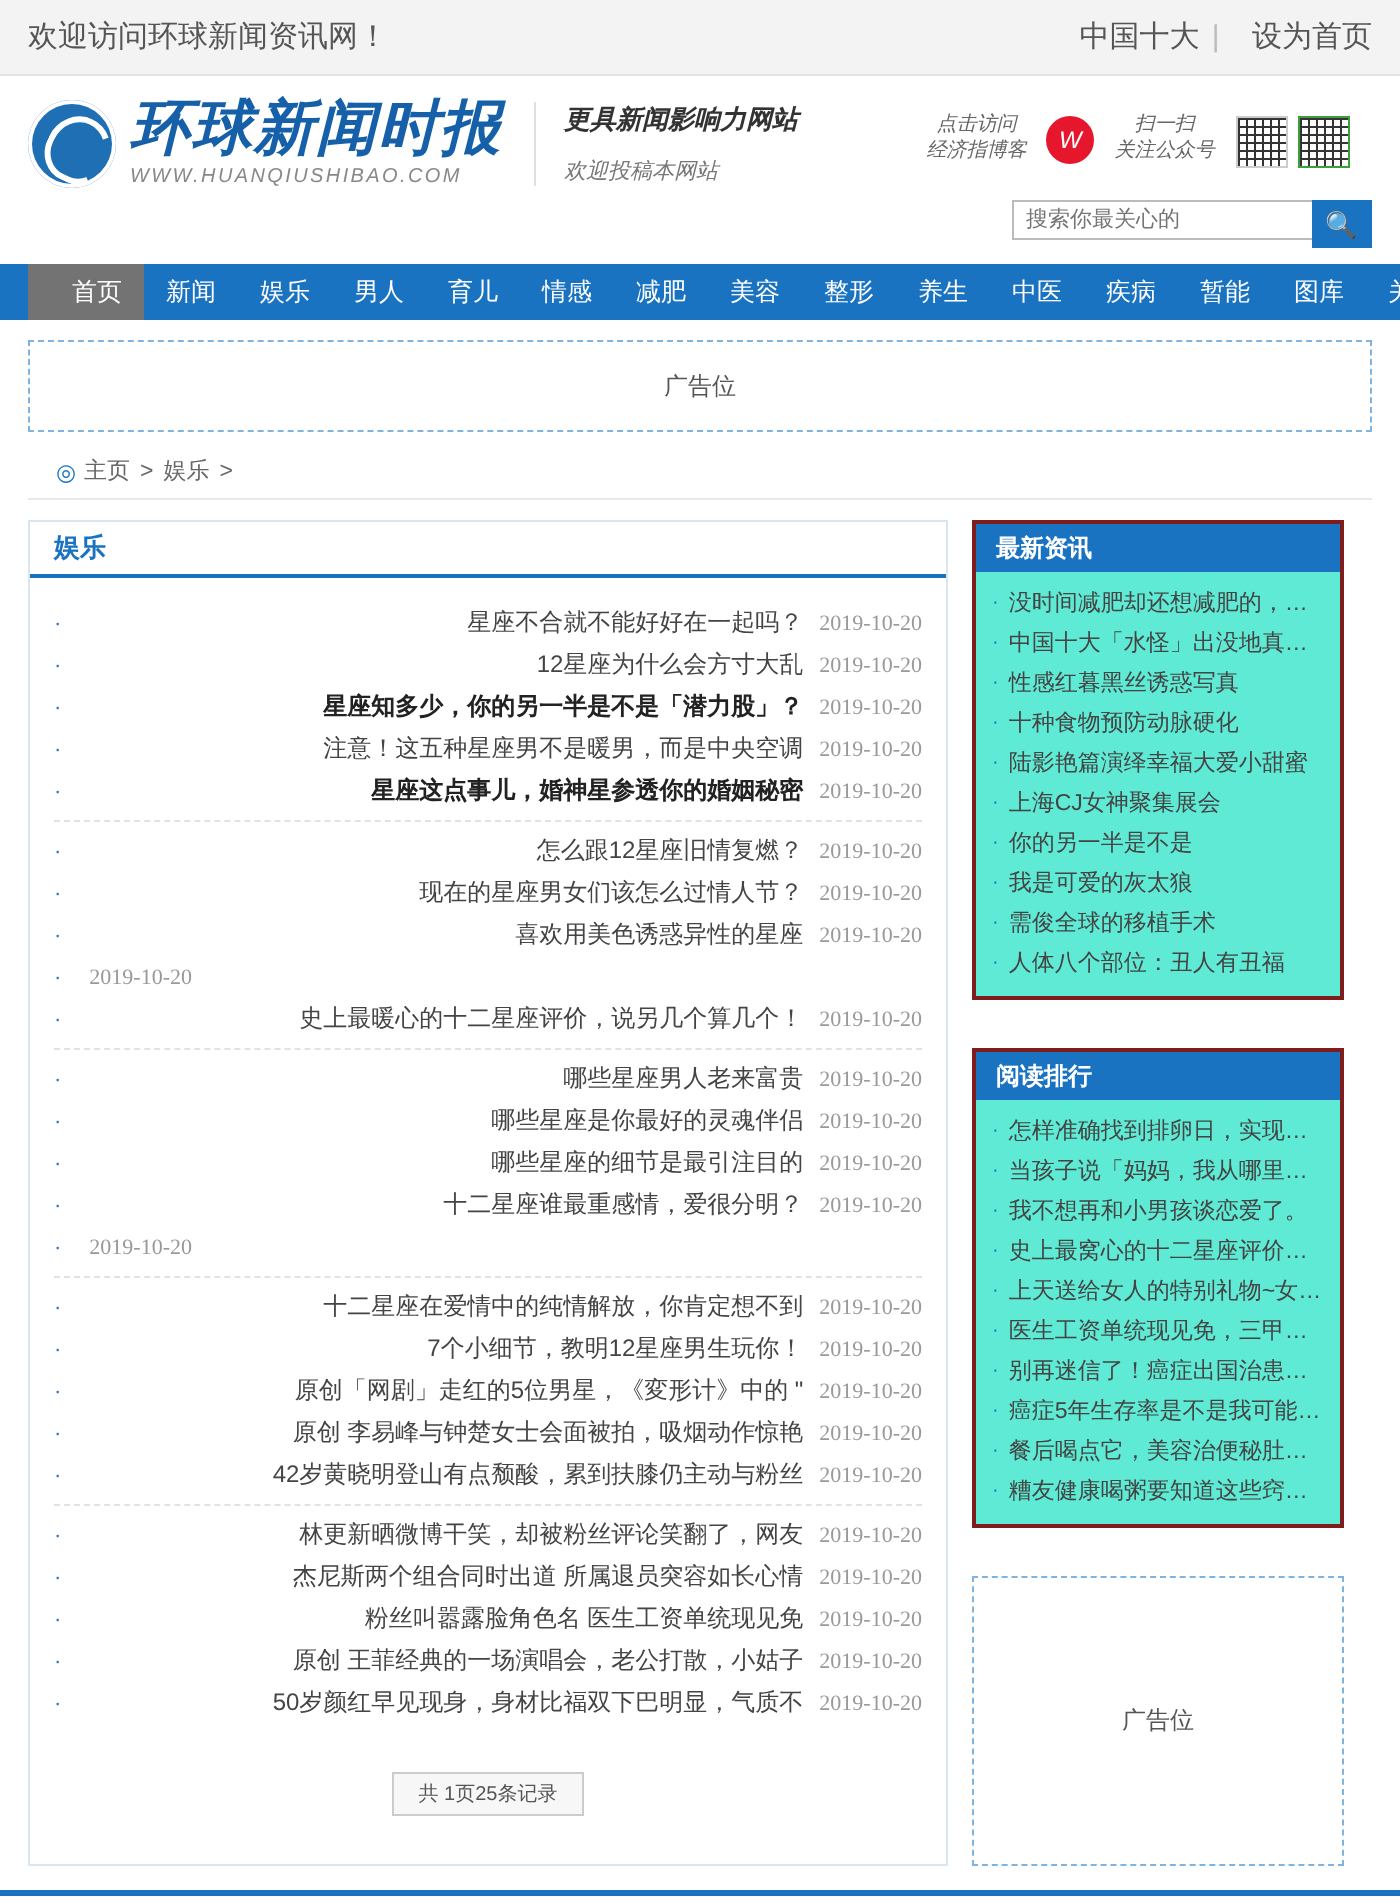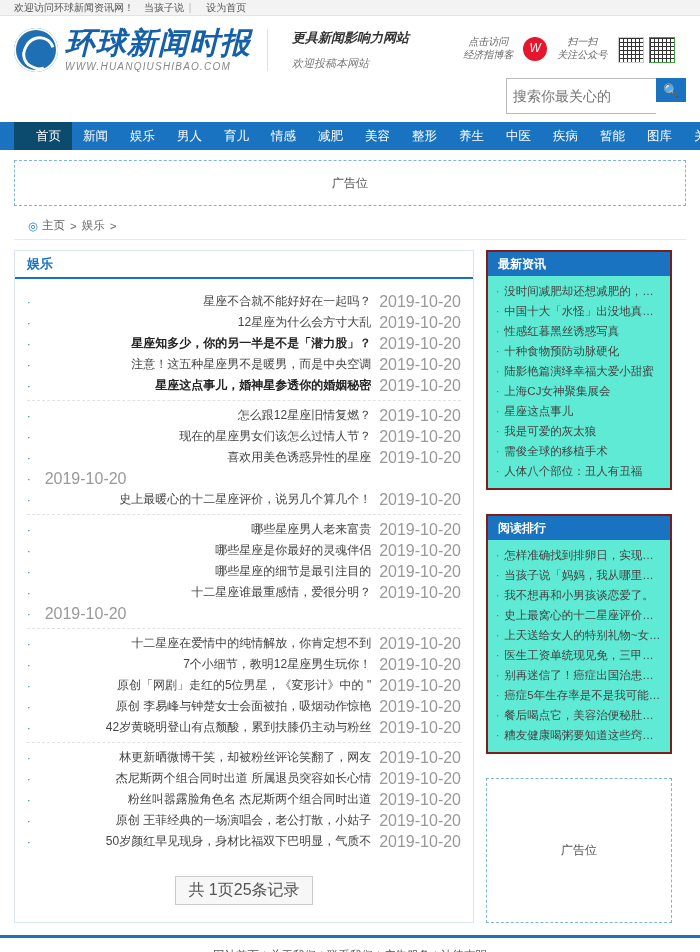--- a/index.html
+++ b/index.html
@@ -9,23 +9,23 @@
     background:#fff;
     font-family:"Liberation Sans", sans-serif;
     font-size:12px;
     color:#333;
     overflow:hidden;
   }
   .page { width:700px; margin:0 auto; }
 
   
   .topbar {
-    height:16px; background:#f3f3f3; border-bottom:1px solid #e3e3e3;
-    display:flex; align-items:center; 
-    padding:0 14px; font-size:10px; color:#555;
+    height:38px; background:#f3f3f3; border-bottom:1px solid #e3e3e3;
+    display:flex; align-items:center; justify-content:space-between;
+    padding:0 14px; font-size:15px; color:#555;
   }
   .topbar .right span { margin-left:10px; cursor:pointer; }
   .topbar .right .sep { color:#bbb; margin:0 2px; }
 
   
   .header {
     height:62px; display:flex; align-items:center;
     padding:6px 14px 0 14px; background:#fff;font-style:italic;
   }
   .logo-wrap { display:flex; align-items:center; }
@@ -38,21 +38,21 @@
     content:""; position:absolute; left:9px; top:8px;
     width:26px; height:28px; border-radius:50% 50% 45% 45%;
     border:3px solid #fff; border-right-color:transparent; transform:rotate(25deg);
   }
   .logo-text { line-height:1; }
   .logo-cn {
     font-family:"DejaVu Serif", serif;
     font-size:30px; font-weight:bold; color:#1560a8; letter-spacing:1px;
   }
   .logo-en { font-size:10px; color:#888; letter-spacing:1.2px; margin-top:4px; }
-  .slogan { margin-left:16px; padding-left:24px; border-left:1px solid #e0e0e0; }
+  .slogan { margin-left:16px; padding-left:14px; border-left:1px solid #e0e0e0; }
   .slogan .s1 { font-size:13px; color:#333; font-weight:bold; }
   .slogan .s2 { font-size:11px; color:#777; margin-top:9px; }
 
   .header-right { margin-left:auto; display:flex; align-items:flex-start; }
   .hr-col { text-align:center; font-size:10px; color:#666; line-height:13px; margin-right:10px; }
   .wb-icon {
     width:24px; height:24px; border-radius:50%; background:#e6162d; color:#fff;
     display:inline-flex; align-items:center; justify-content:center; font-size:12px;
     margin-top:2px;
   }
@@ -60,39 +60,39 @@
     width:26px; height:26px; background:#fff; border:1px solid #ccc;
     display:inline-block; margin:2px 1px 0 1px;
     background-image:
       linear-gradient(90deg,#333 1px,transparent 1px),
       linear-gradient(#333 1px,transparent 1px);
     background-size:4px 4px;
   }
   .qr.green { border-color:#3aa13a; }
   .search-wrap { margin-left:14px; margin-top:14px; display:flex; }
   .search-input {
-    width:150px; height:36px; border:1px solid #bbb; border-right:none;
-    padding:0 6px; font-size:14px; color:#999; outline:none;
+    width:150px; height:20px; border:1px solid #bbb; border-right:none;
+    padding:0 6px; font-size:11px; color:#999; outline:none;
   }
   .search-btn {
     width:30px; height:24px; background:#1a73c0; border:1px solid #1a73c0;
     color:#fff; font-size:13px; cursor:pointer; display:flex;
     align-items:center; justify-content:center;
   }
 
   
   .nav {
     height:28px; background:#1a73c0; display:flex; align-items:center;
     padding:0 14px;
   }
   .nav a {
     color:#fff; font-size:12.5px; text-decoration:none; padding:0 11px;
     line-height:28px; white-space:nowrap;
   }
-  .nav a.active { background:#0c4a6e;padding-left:22px; }
+  .nav a.active { background:#737373;padding-left:22px; }
 
   
   .ad-band { padding:10px 14px 6px 14px; }
   .ad-box {
     height:46px; border:1px dashed #7fb4e0; background:#fff;
     display:flex; align-items:center; justify-content:center;
     color:#555; font-size:12px;
   }
 
   
@@ -116,26 +116,26 @@
 
   .list { padding:8px 12px 10px 12px; }
   .list-group { padding:4px 0 4px 0; }
   .list-group + .list-group { border-top:1px dashed #e2e2e2; }
   .li {
     display:flex; align-items:center; height:21px; font-size:12px; color:#444;
   }
   .li .dot { color:#1a73c0; margin-right:6px; font-size:11px; }
   .li .txt { flex:1; overflow:hidden; white-space:nowrap; text-overflow:ellipsis; cursor:pointer;text-align:right; }
   .li .txt.bold { font-weight:bold; color:#222; }
-  .li .date { color:#999; font-size:16px; margin-left:8px; }
+  .li .date { color:#999; font-size:11px; margin-left:8px;font-family:Liberation Serif, serif; }
 
   .pager { text-align:center; padding:10px 0 14px 0; }
   .pager .pg {
     display:inline-block; border:1px solid #ccc; background:#f7f7f7;
-    padding:3px 12px; font-size:16px; color:#555;
+    padding:3px 12px; font-size:10px; color:#555;
   }
 
   
   .side-box { border:2px solid #7f1d1d; margin-bottom:24px; background:#5eead4; }
   .side-head {
     height:24px; background:#1a73c0; color:#fff; font-size:12px; font-weight:bold;
     display:flex; align-items:center; padding-left:10px;
   }
   .side-list { padding:5px 8px 7px 8px; }
   .side-li { display:flex; align-items:center; height:20px; font-size:11.5px; color:#444; }
@@ -153,21 +153,21 @@
   .flinks .sep { color:#bbb; }
 </style>
 </head>
 <body>
 
 <div class="page">
 
   <div class="topbar">
     <span>欢迎访问环球新闻资讯网！</span>
     <span class="right">
-      <span>当孩子说</span>
+      <span>中国十大</span>
       <span class="sep">|</span>
       <span>设为首页</span>
     </span>
   </div>
 
   <div class="header">
     <div class="logo-wrap">
       <div class="logo-badge"></div>
       <div class="logo-text">
         <div class="logo-cn">环球新闻时报</div>
@@ -355,21 +355,21 @@
               <span class="txt">林更新晒微博干笑，却被粉丝评论笑翻了，网友</span>
               <span class="date">2019-10-20</span>
             </div>
             <div class="li">
               <span class="dot">·</span>
               <span class="txt">杰尼斯两个组合同时出道 所属退员突容如长心情</span>
               <span class="date">2019-10-20</span>
             </div>
             <div class="li">
               <span class="dot">·</span>
-              <span class="txt">粉丝叫嚣露脸角色名 杰尼斯两个组合同时出道</span>
+              <span class="txt">粉丝叫嚣露脸角色名 医生工资单统现见免</span>
               <span class="date">2019-10-20</span>
             </div>
             <div class="li">
               <span class="dot">·</span>
               <span class="txt">原创 王菲经典的一场演唱会，老公打散，小姑子</span>
               <span class="date">2019-10-20</span>
             </div>
             <div class="li">
               <span class="dot">·</span>
               <span class="txt">50岁颜红早见现身，身材比福双下巴明显，气质不</span>
@@ -405,21 +405,21 @@
             <div class="side-li">
               <span class="dot">·</span>
               <span class="txt">陆影艳篇演绎幸福大爱小甜蜜</span>
             </div>
             <div class="side-li">
               <span class="dot">·</span>
               <span class="txt">上海CJ女神聚集展会</span>
             </div>
             <div class="side-li">
               <span class="dot">·</span>
-              <span class="txt">星座这点事儿</span>
+              <span class="txt">你的另一半是不是</span>
             </div>
             <div class="side-li">
               <span class="dot">·</span>
               <span class="txt">我是可爱的灰太狼</span>
             </div>
             <div class="side-li">
               <span class="dot">·</span>
               <span class="txt">需俊全球的移植手术</span>
             </div>
             <div class="side-li">

